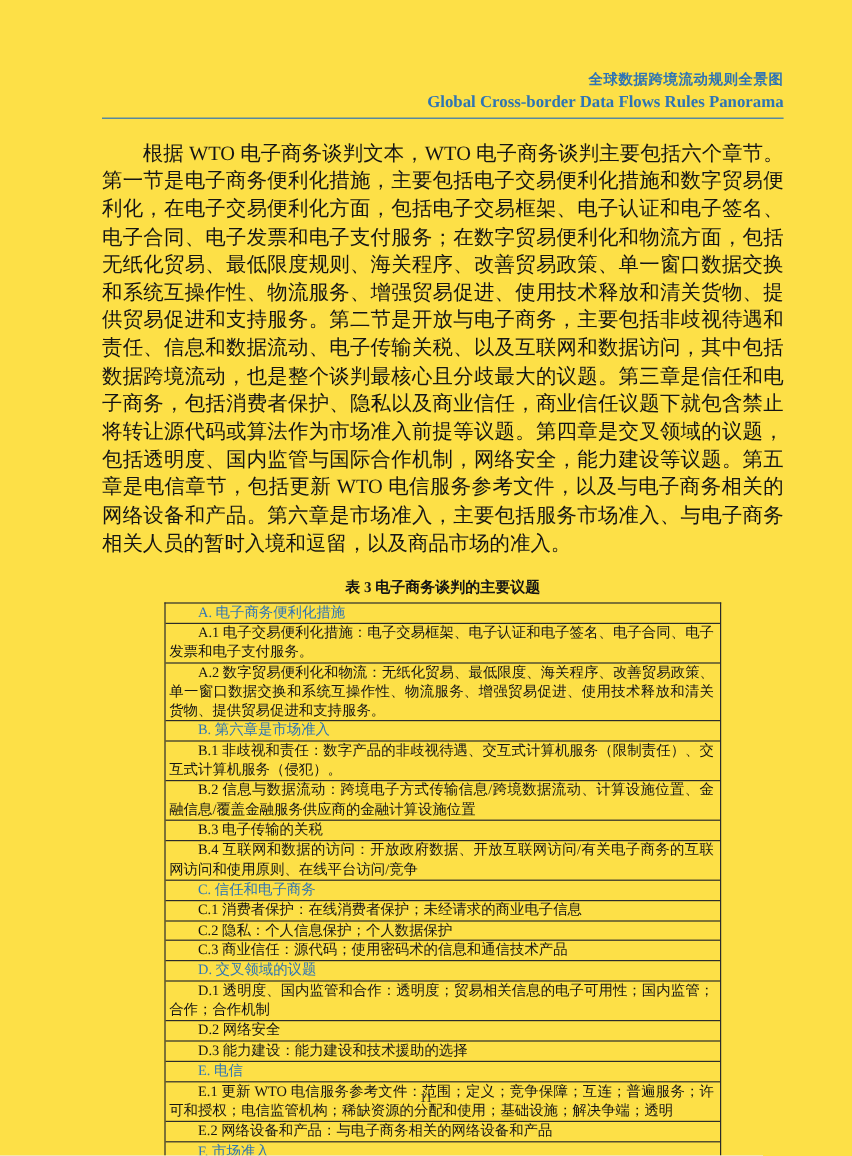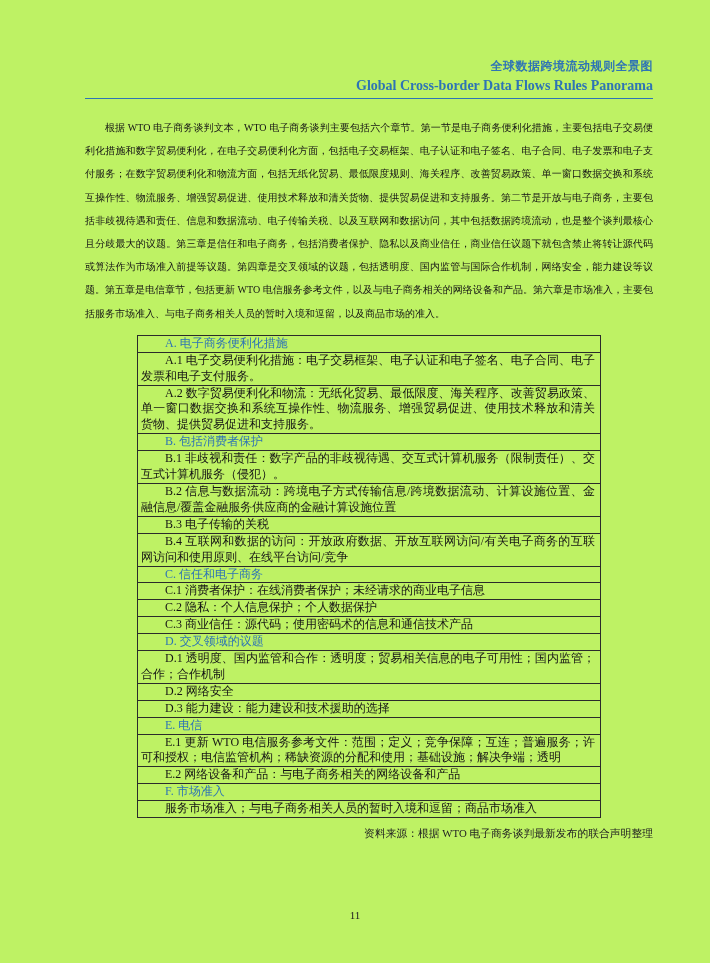--- a/index.html
+++ b/index.html
@@ -1,20 +1,20 @@
 <!DOCTYPE html>
 <html lang="zh" style="--accent: #2E74B5;"><head>
 <meta charset="utf-8">
 <style>
   html,body{margin:0;padding:0;background:#eee;}
   .page{
     position:relative;
     width:710px;height:963px;
     margin:0 auto;
-    background:#bef264;
+    background:#fde047;
     font-family:"Liberation Serif","DejaVu Serif",serif;
     color:#1a1a1a;
     box-sizing:border-box;
     padding:0 57px 0 85px;
     overflow:hidden;
   }
   .header{
     padding-top:57px;
     text-align:right;
   }
@@ -32,21 +32,21 @@
     line-height:20px;
   }
   .header-rule{
     height:0;
     border:none;
     border-top:1.6px solid var(--accent);
     margin:2px 0 0 0;
   }
   .body-paragraph{
     margin-top:17px;
-    font-size:10px;
+    font-size:17px;
     line-height:23.2px;
     text-align:justify;
     text-indent:2em;
     color:#141414;
   }
   .table-caption{
     margin-top:11px;
     text-align:center;
     font-size:12.5px;
     font-weight:bold;
@@ -94,26 +94,27 @@
 <div class="page">
 
   <div class="header">
     <div class="h-zh">全球数据跨境流动规则全景图</div>
     <div class="h-en">Global Cross-border Data Flows Rules Panorama</div>
   </div>
   <hr class="header-rule">
 
   <p class="body-paragraph">根据 WTO 电子商务谈判文本，WTO 电子商务谈判主要包括六个章节。第一节是电子商务便利化措施，主要包括电子交易便利化措施和数字贸易便利化，在电子交易便利化方面，包括电子交易框架、电子认证和电子签名、电子合同、电子发票和电子支付服务；在数字贸易便利化和物流方面，包括无纸化贸易、最低限度规则、海关程序、改善贸易政策、单一窗口数据交换和系统互操作性、物流服务、增强贸易促进、使用技术释放和清关货物、提供贸易促进和支持服务。第二节是开放与电子商务，主要包括非歧视待遇和责任、信息和数据流动、电子传输关税、以及互联网和数据访问，其中包括数据跨境流动，也是整个谈判最核心且分歧最大的议题。第三章是信任和电子商务，包括消费者保护、隐私以及商业信任，商业信任议题下就包含禁止将转让源代码或算法作为市场准入前提等议题。第四章是交叉领域的议题，包括透明度、国内监管与国际合作机制，网络安全，能力建设等议题。第五章是电信章节，包括更新 WTO 电信服务参考文件，以及与电子商务相关的网络设备和产品。第六章是市场准入，主要包括服务市场准入、与电子商务相关人员的暂时入境和逗留，以及商品市场的准入。</p>
 
+  <div class="table-caption">表 3 电子商务谈判的主要议题</div>
 
   <div class="issues-table">
       <div class="trow section">A. 电子商务便利化措施</div>
       <div class="trow item">A.1 电子交易便利化措施：电子交易框架、电子认证和电子签名、电子合同、电子发票和电子支付服务。</div>
       <div class="trow item">A.2 数字贸易便利化和物流：无纸化贸易、最低限度、海关程序、改善贸易政策、单一窗口数据交换和系统互操作性、物流服务、增强贸易促进、使用技术释放和清关货物、提供贸易促进和支持服务。</div>
-      <div class="trow section">B. 包括消费者保护</div>
+      <div class="trow section">B. 第六章是市场准入</div>
       <div class="trow item">B.1 非歧视和责任：数字产品的非歧视待遇、交互式计算机服务（限制责任）、交互式计算机服务（侵犯）。</div>
       <div class="trow item">B.2 信息与数据流动：跨境电子方式传输信息/跨境数据流动、计算设施位置、金融信息/覆盖金融服务供应商的金融计算设施位置</div>
       <div class="trow item">B.3 电子传输的关税</div>
       <div class="trow item">B.4 互联网和数据的访问：开放政府数据、开放互联网访问/有关电子商务的互联网访问和使用原则、在线平台访问/竞争</div>
       <div class="trow section">C. 信任和电子商务</div>
       <div class="trow item">C.1 消费者保护：在线消费者保护；未经请求的商业电子信息</div>
       <div class="trow item">C.2 隐私：个人信息保护；个人数据保护</div>
       <div class="trow item">C.3 商业信任：源代码；使用密码术的信息和通信技术产品</div>
       <div class="trow section">D. 交叉领域的议题</div>
       <div class="trow item">D.1 透明度、国内监管和合作：透明度；贸易相关信息的电子可用性；国内监管；合作；合作机制</div>

